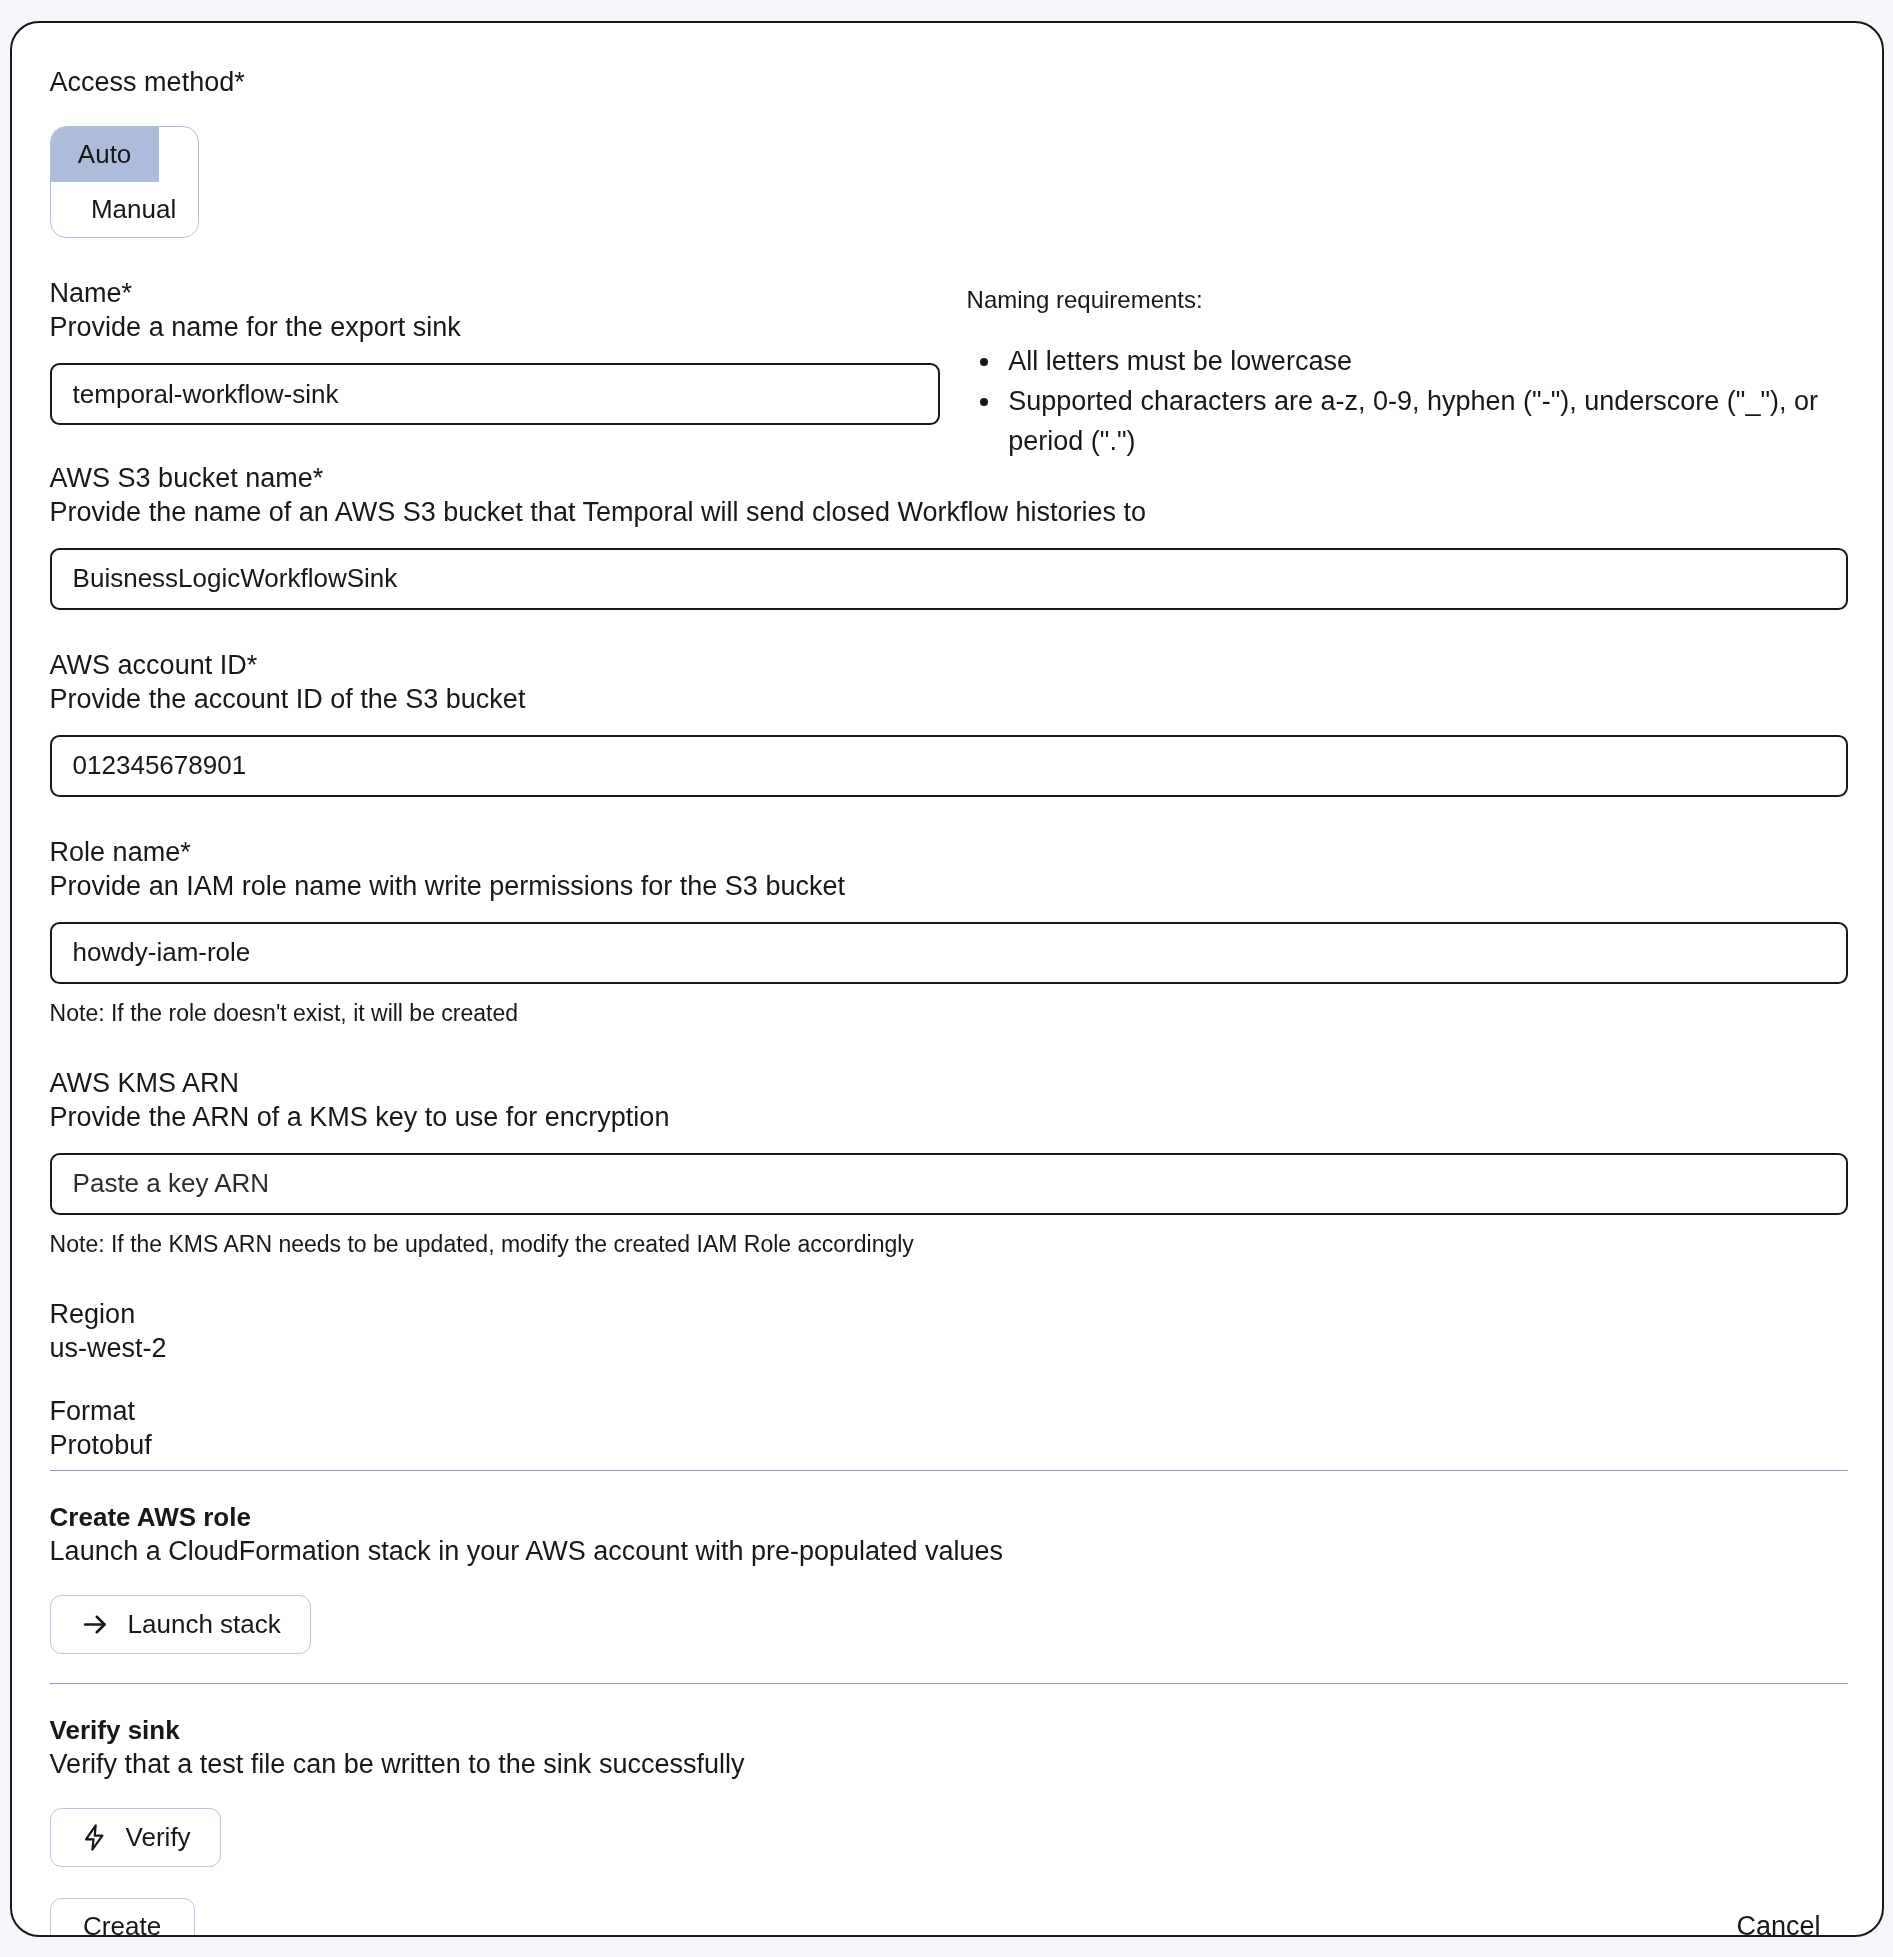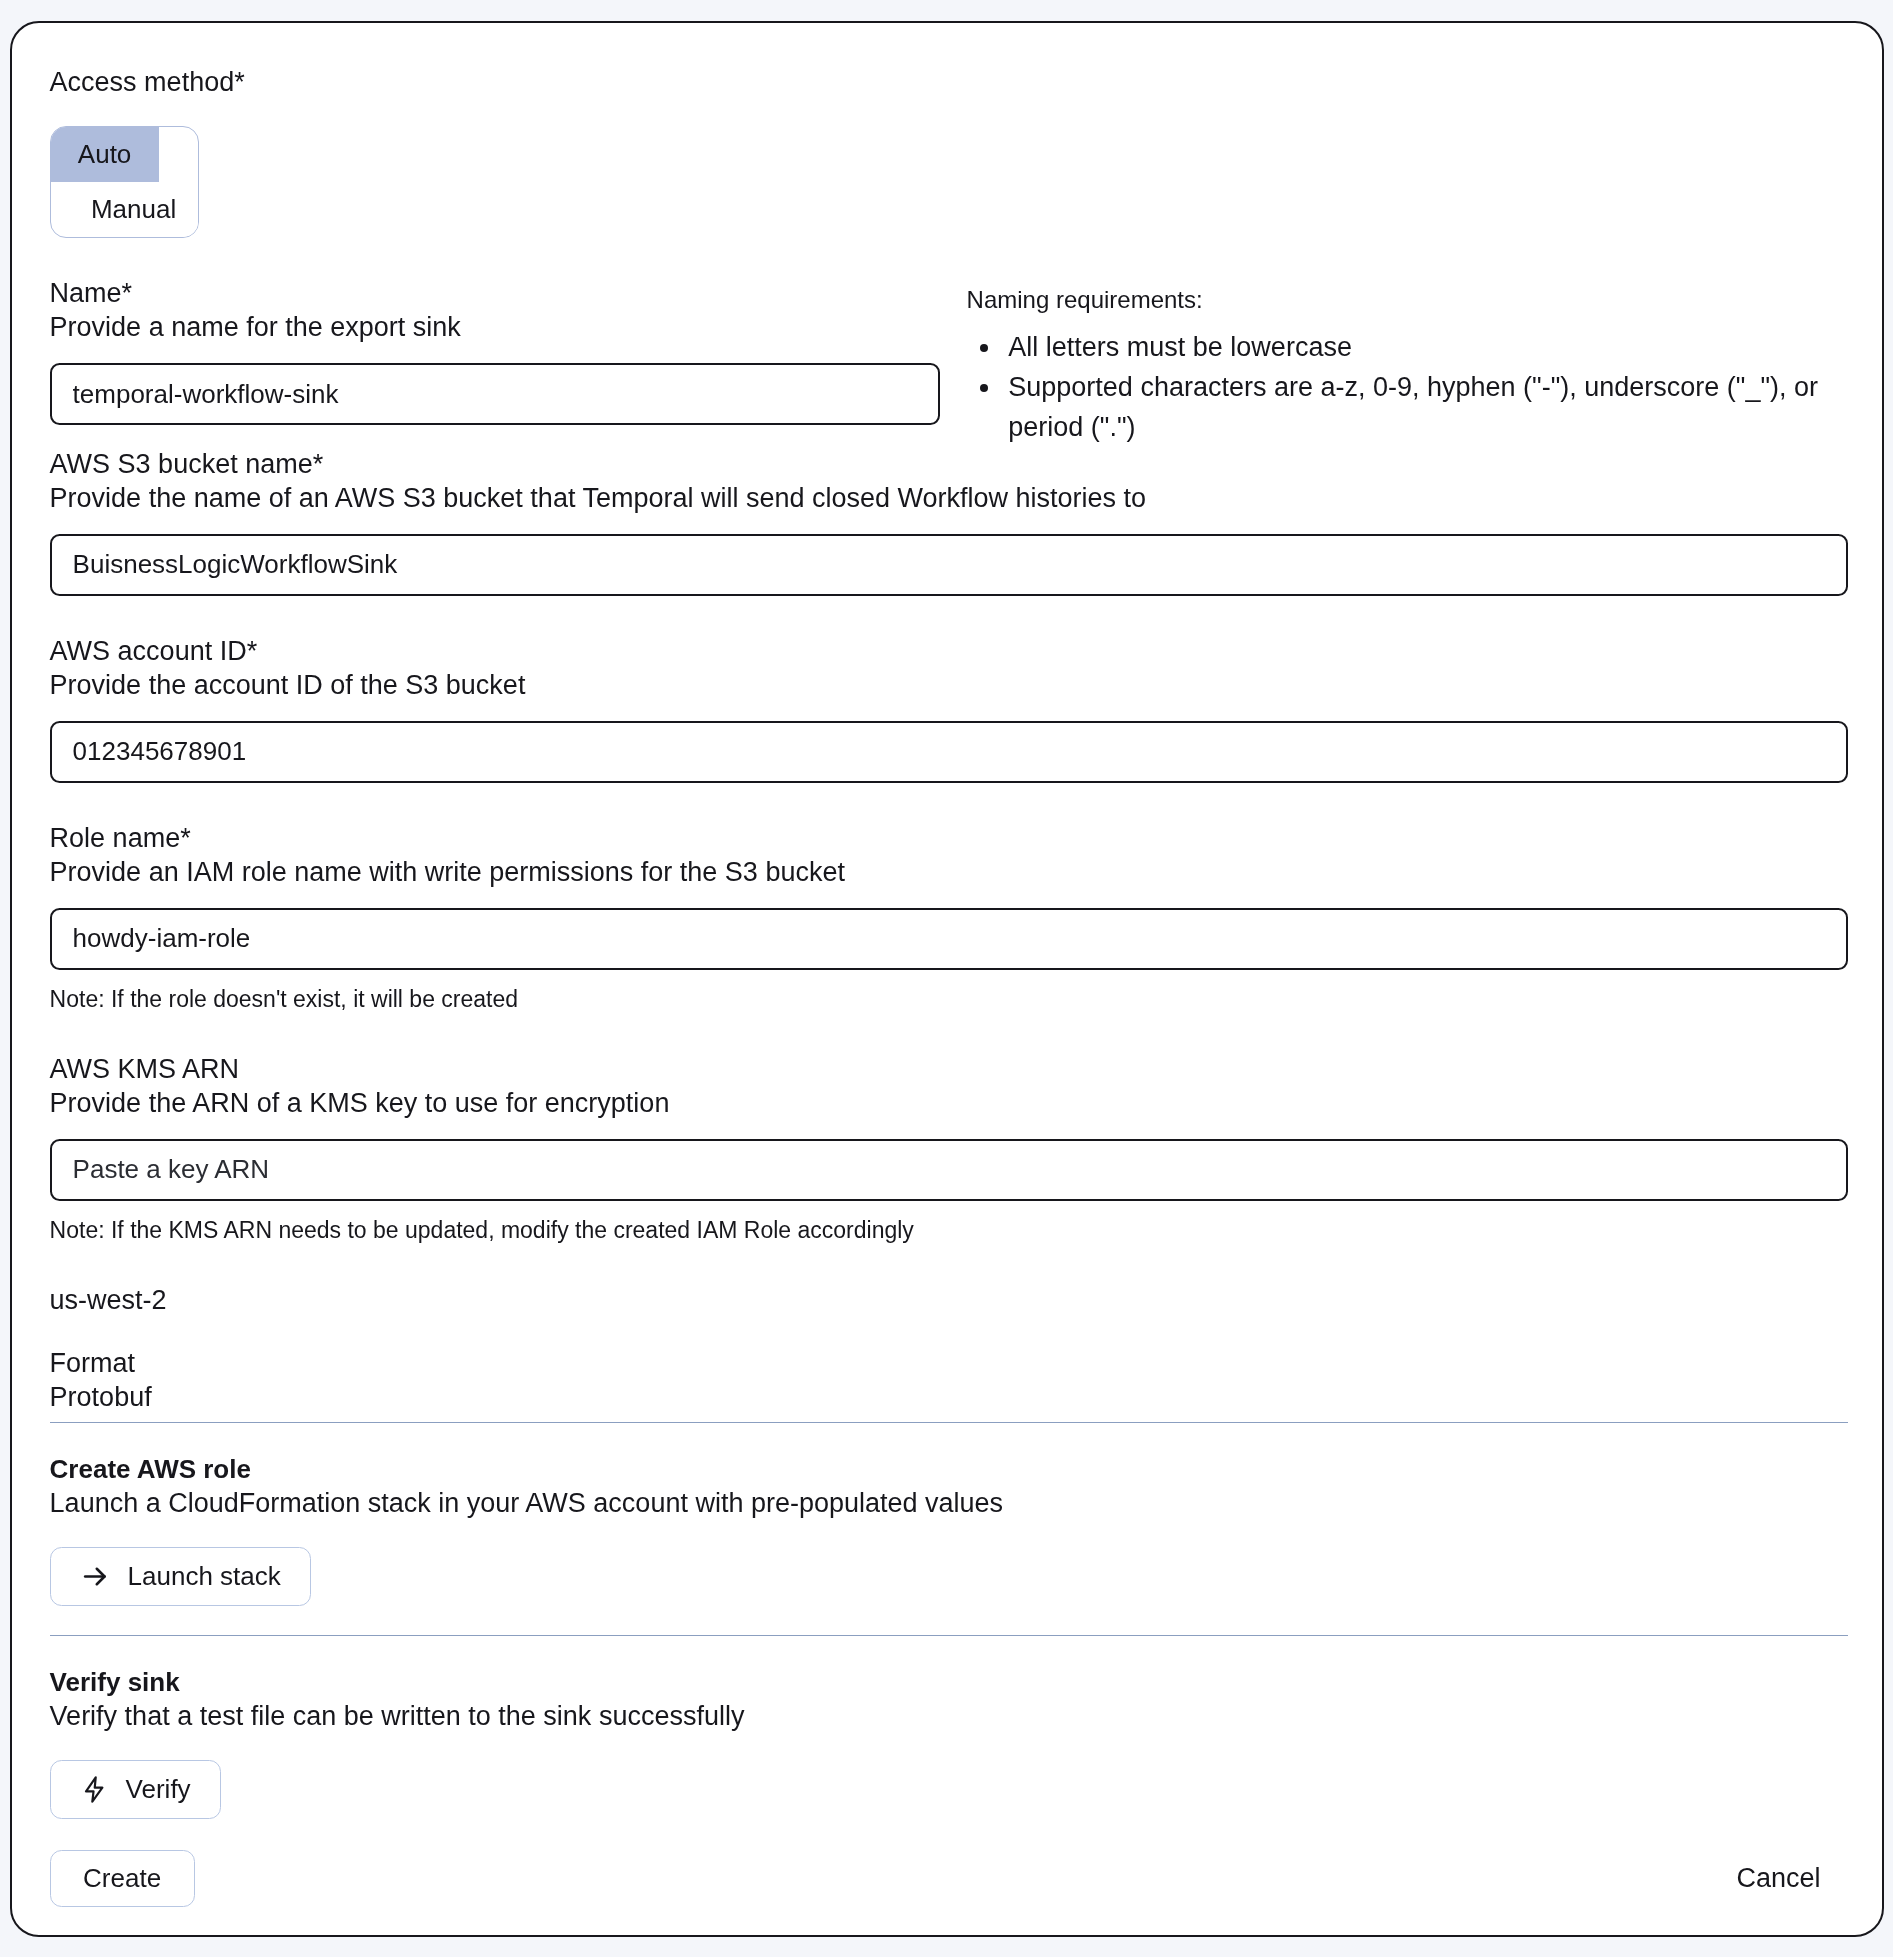--- a/index.html
+++ b/index.html
@@ -62,21 +62,21 @@
     color: #17171c;
     background: #ffffff;
     outline: none;
   }
   .field input::placeholder { color: #2b2d33; opacity: 1; }
   .wide { width: 1205px; }
   .note { font-size: 23px; line-height: 29px; margin-top: -23px; margin-bottom: 38px; }
 
   .naming { padding-top: 5.7px; max-width: 889px; }
   .naming-title { font-size: 24px; line-height: 36px; }
-  .naming ul { margin-top: 9px; padding-left: 36px; }
+  .naming ul { margin-top: 23px; padding-left: 36px; }
   .naming li { font-size: 27px; line-height: 40px; padding-left: 5.7px; }
 
   .ro-group { margin-bottom: 29px; }
   .ro-value { font-size: 27px; line-height: 34px; }
 
   .divider { border: none; border-top: 1.9px solid #8b9fc0; height: 0; }
   .d1 { margin-top: 0px; }
 
   .section-title { font-size: 26px; font-weight: 700; line-height: 34px; margin-top: 29px; }
   .section-desc  { font-size: 27px; line-height: 34px; }
@@ -172,20 +172,21 @@
   <div class="note">Note: If the role doesn't exist, it will be created</div>
 
   <div class="field">
     <div class="label">AWS KMS ARN</div>
     <div class="desc">Provide the ARN of a KMS key to use for encryption</div>
     <input type="text" class="wide" placeholder="Paste a key ARN" style="">
   </div>
   <div class="note">Note: If the KMS ARN needs to be updated, modify the created IAM Role accordingly</div>
 
   <div class="ro-group">
+    <div class="label">Region</div>
     <div class="ro-value">us-west-2</div>
   </div>
 
   <div class="ro-group" style="margin-bottom:8px;">
     <div class="label">Format</div>
     <div class="ro-value">Protobuf</div>
   </div>
 
   <hr class="divider d1">
 

